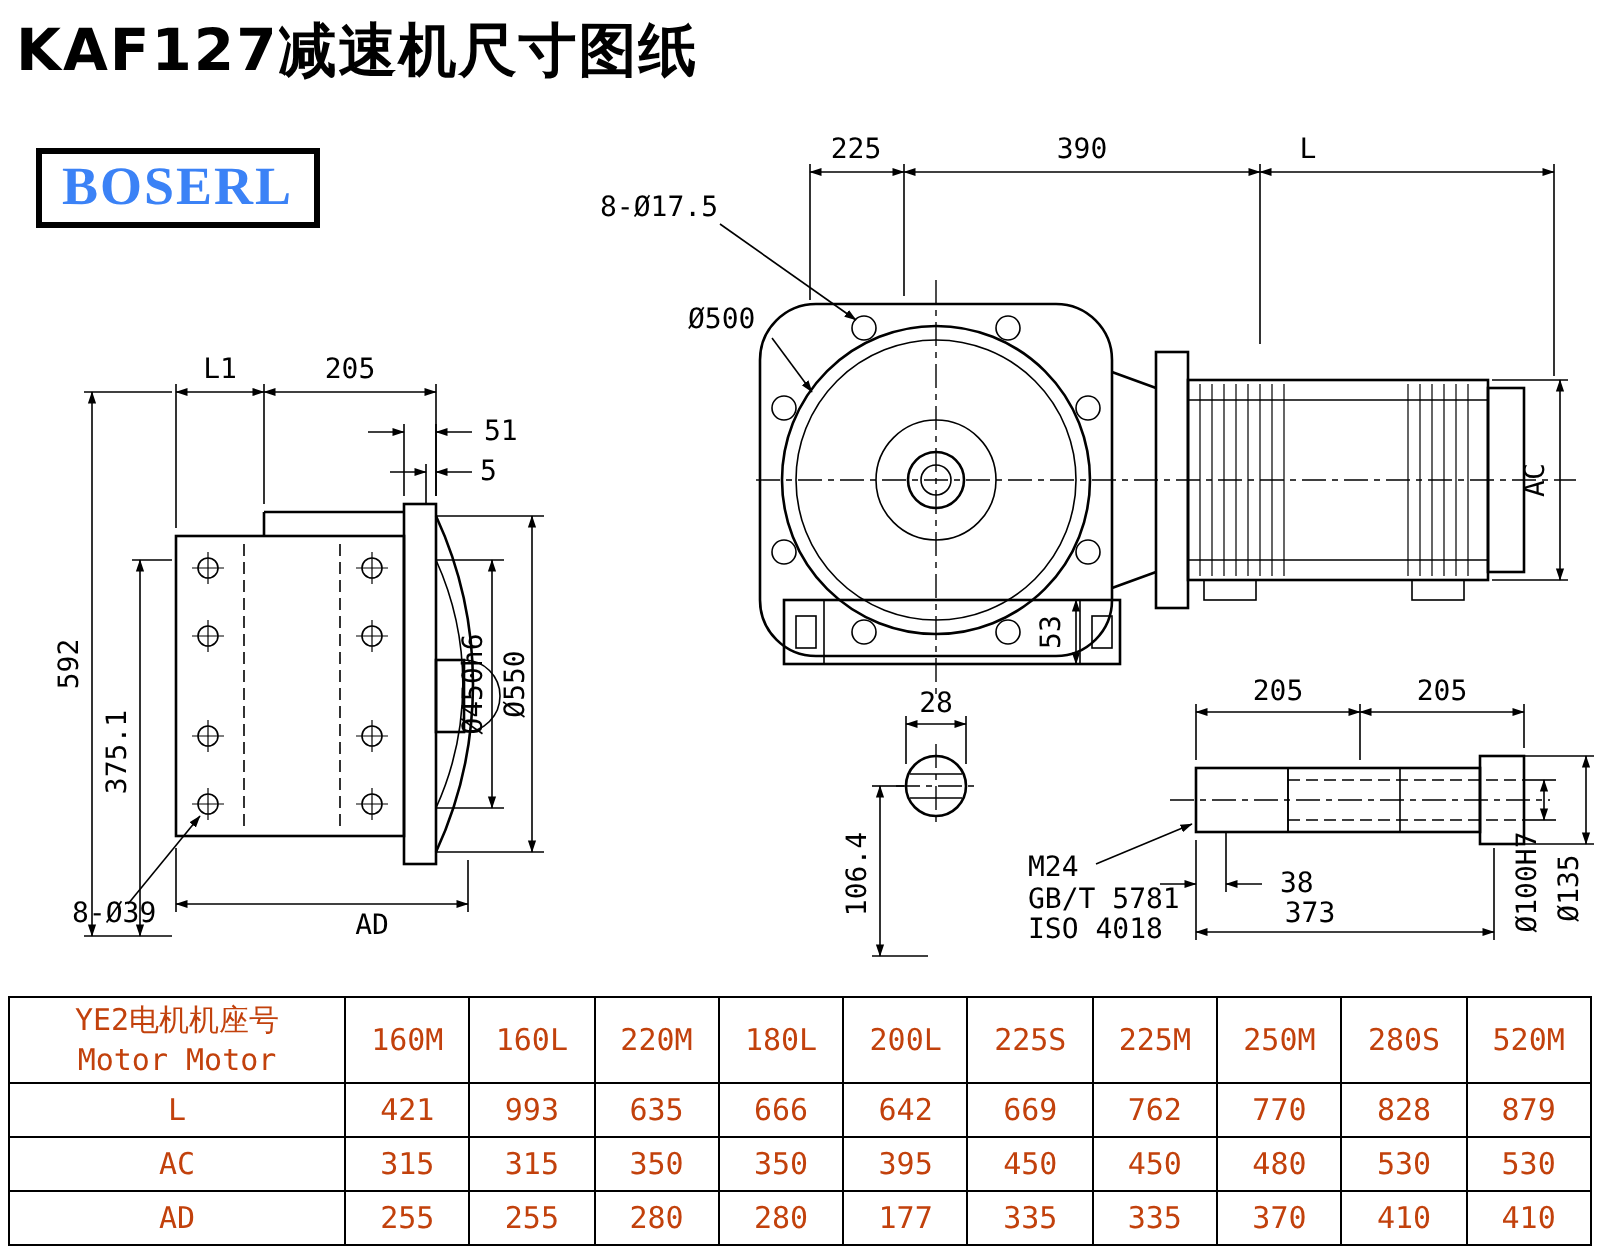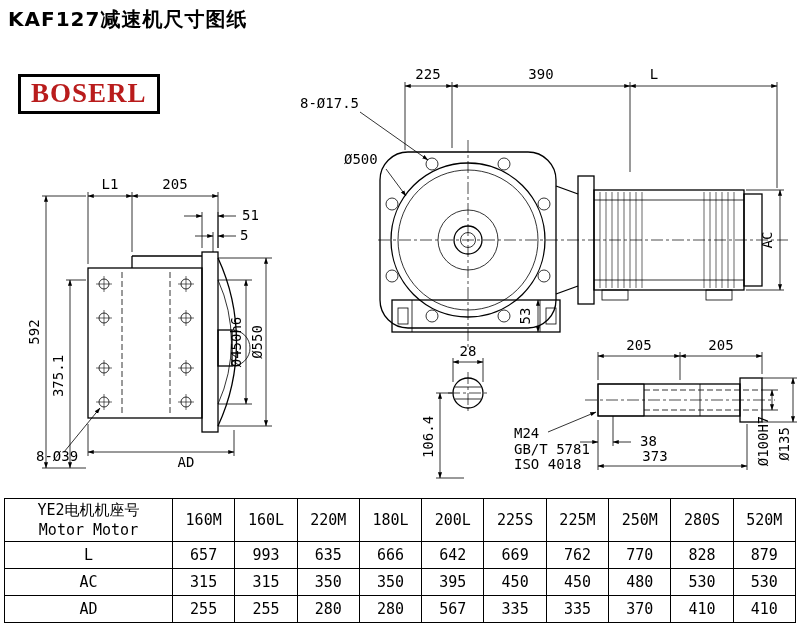--- a/index.html
+++ b/index.html
@@ -1,38 +1,38 @@
 <!DOCTYPE html>
 <html><head>
 <meta charset="utf-8">
 <style>
   html,body{margin:0;padding:0;}
   body{
     width:800px;height:624px;background:#ffffff;position:relative;
     overflow:hidden;font-family:"DejaVu Sans",sans-serif;color:#000;
   }
   .page-title{
-    position:absolute;left:8px;top:6px;font-size:20px;font-weight:bold;
+    position:absolute;left:8px;top:6px;font-size:29px;font-weight:bold;
     letter-spacing:1px;font-family:"DejaVu Sans",sans-serif;
   }
   .logo-box{
     position:absolute;left:18px;top:74px;border:3px solid #000;
     padding:1px 10px 2px 10px;font-family:"Liberation Serif",serif;
-    font-weight:bold;font-size:27px;color:#b91c1c;letter-spacing:1px;
+    font-weight:bold;font-size:27px;color:#3b82f6;letter-spacing:1px;
   }
   svg.drawing{position:absolute;left:0;top:0;}
   svg text{font-family:"DejaVu Sans Mono",monospace;font-size:14px;fill:#000;stroke:none;}
   .outline{stroke:#000;fill:none;stroke-width:1.3;}
   .thin{stroke:#000;fill:none;stroke-width:0.8;}
   .fine{stroke:#000;fill:none;stroke-width:0.6;}
   .cl{stroke:#000;fill:none;stroke-width:0.7;stroke-dasharray:12 3 3 3;}
   .hid{stroke:#000;fill:none;stroke-width:0.8;stroke-dasharray:6 3;}
   .size-table{
     position:absolute;left:4px;top:498px;width:792px;border-collapse:collapse;
-    table-layout:fixed;font-family:"DejaVu Sans Mono",monospace;font-size:15px;color:#000000;
+    table-layout:fixed;font-family:"DejaVu Sans Mono",monospace;font-size:15px;color:#c2410c;
   }
   .size-table th,.size-table td{
     border:1.5px solid #000;text-align:center;vertical-align:middle;
     padding:0;font-weight:normal;background:#fff;
   }
   .size-table th.head{height:42px;line-height:20px;}
   .size-table td,.size-table th.col{height:26px;}
 </style>
 </head>
 <body>
@@ -280,21 +280,21 @@
     <th class="col">180L</th>
     <th class="col">200L</th>
     <th class="col">225S</th>
     <th class="col">225M</th>
     <th class="col">250M</th>
     <th class="col">280S</th>
     <th class="col">520M</th>
   </tr>
   <tr>
     <td>L</td>
-    <td>657</td>
+    <td>421</td>
     <td>993</td>
     <td>635</td>
     <td>666</td>
     <td>642</td>
     <td>669</td>
     <td>762</td>
     <td>770</td>
     <td>828</td>
     <td>879</td>
   </tr>
@@ -310,21 +310,21 @@
     <td>480</td>
     <td>530</td>
     <td>530</td>
   </tr>
   <tr>
     <td>AD</td>
     <td>255</td>
     <td>255</td>
     <td>280</td>
     <td>280</td>
-    <td>567</td>
+    <td>177</td>
     <td>335</td>
     <td>335</td>
     <td>370</td>
     <td>410</td>
     <td>410</td>
   </tr>
 </tbody>
   </table>
 
 </body></html>

